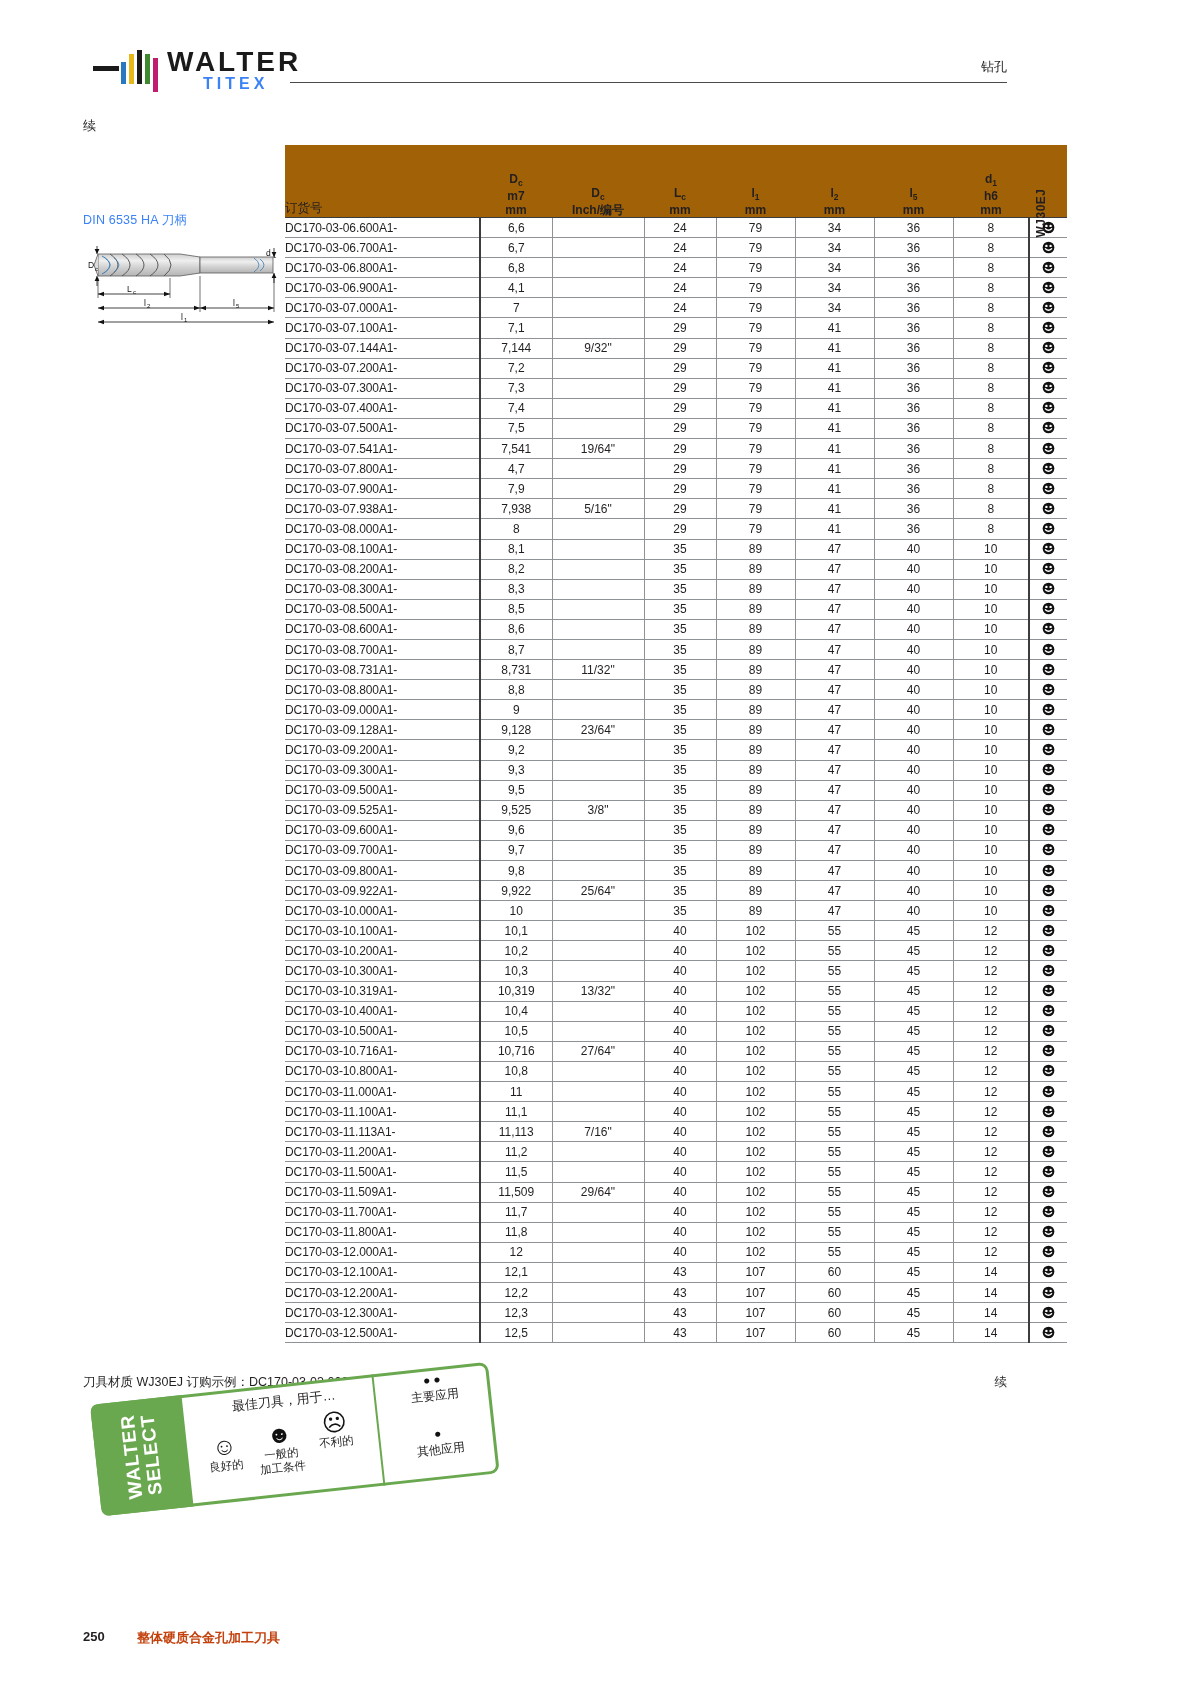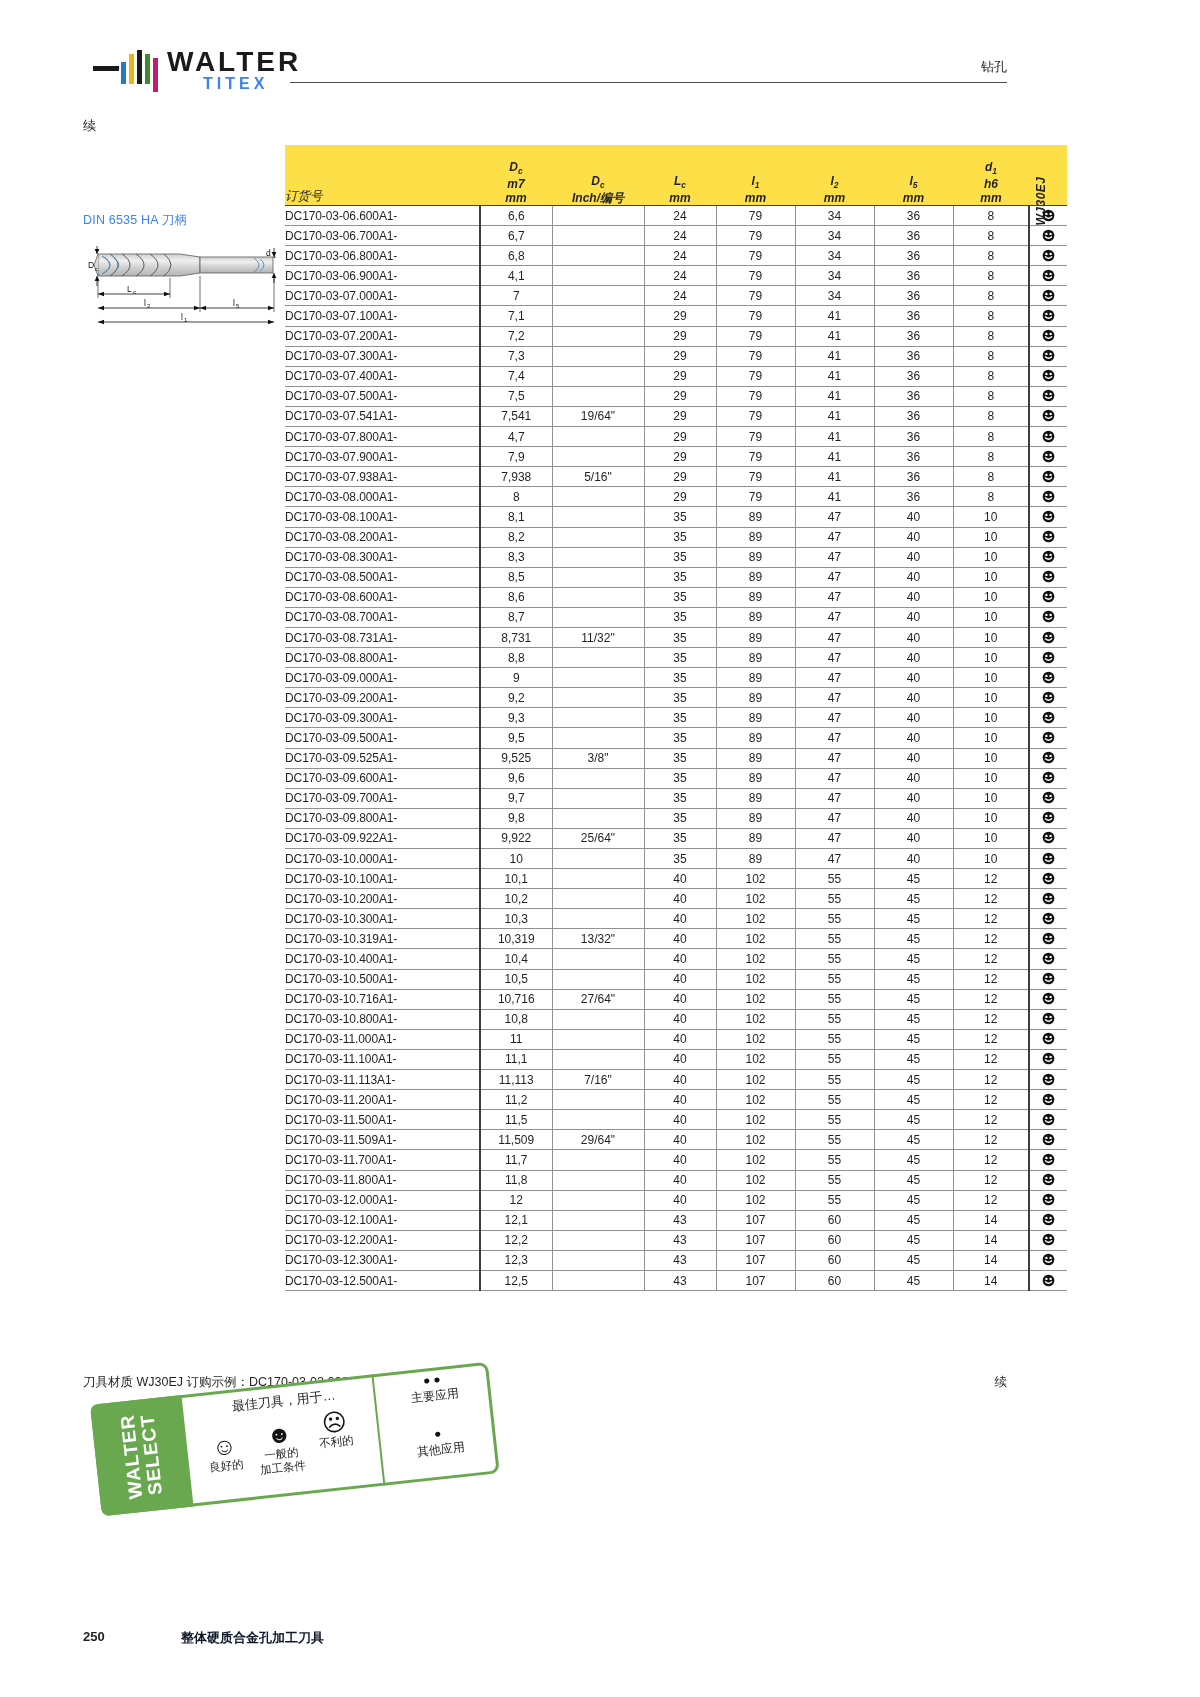--- a/index.html
+++ b/index.html
@@ -35,24 +35,23 @@
   .din-label{position:absolute;left:83px;top:212px;font-size:12.5px;color:#3b82f6;
     letter-spacing:.2px;}
   .drill-fig{position:absolute;left:88px;top:240px;width:195px;height:90px;}
 
   
   .tbl-wrap{position:absolute;left:285px;top:145px;width:722px;}
   table.spec{border-collapse:collapse;width:722px;table-layout:fixed;font-size:11.5px;}
   table.spec th, table.spec td{padding:0;margin:0;}
   thead tr{background:#eef1e3;}
   thead th{
-    height:60px;vertical-align:bottom;background:#fde047;
+    height:72px;vertical-align:bottom;background:#a16207;
     font-weight:700;font-size:12px;color:#231f20;padding-bottom:4px;
     border:none;
-    font-style:italic;
   }
   th.c-order{text-align:left;padding-left:9px;font-weight:400;font-size:12.5px;}
   th.c-num{text-align:center;}
   th .hl{display:block;line-height:1.18;}
   th .sub{font-size:8.5px;vertical-align:sub;}
   th.c-mat{position:relative;width:38px;}
   th.c-mat .vtxt{
     position:absolute;left:50%;bottom:4px;transform:translateX(-50%) rotate(-90deg);
     transform-origin:center bottom;white-space:nowrap;font-size:12px;font-weight:700;
     letter-spacing:.5px;
@@ -107,21 +106,21 @@
   .f3{left:112px;top:0px;}
   .sel-right{position:absolute;left:292px;top:4px;width:104px;height:104px;}
   .rr{position:absolute;width:104px;text-align:center;}
   .rr .dots{display:block;font-size:12px;letter-spacing:3px;line-height:13px;color:#111;}
   .rr .cap{display:block;font-size:12px;color:#231f20;margin-top:1px;}
   .r1{top:2px;}
   .r2{top:56px;}
 
   
   .pg-num{position:absolute;left:83px;top:1629px;font-size:13px;font-weight:700;color:#231f20;}
-  .pg-sec{position:absolute;left:137px;top:1629px;font-size:13px;font-weight:700;color:#0f172a;margin-left:44px;}
+  .pg-sec{position:absolute;left:137px;top:1629px;font-size:13px;font-weight:700;color:#c2410c;}
 </style>
 </head>
 <body>
 
 <div class="page">
 
   <div class="header">
     <div class="logo">
       <div class="logo-dash"></div>
       <div class="logo-bars">
@@ -358,20 +357,36 @@
             <td class="num">36</td>
             <td class="num">8</td>
             <td class="mat"><svg class="face" viewBox="0 0 16 16" aria-hidden="true">
                 <circle cx="8" cy="8" r="7.2" fill="#111"></circle>
                 <circle cx="5.4" cy="6" r="1.5" fill="#fff"></circle>
                 <circle cx="10.6" cy="6" r="1.5" fill="#fff"></circle>
                 <path d="M4.2 9.6 Q8 13.4 11.8 9.6" stroke="#fff" stroke-width="1.7" fill="none" stroke-linecap="round"></path>
               </svg></td>
           </tr>
           <tr>
+            <td class="order">DC170-03-07.144A1-</td>
+            <td class="dcmm">7,144</td>
+            <td class="num">9/32"</td>
+            <td class="num">29</td>
+            <td class="num">79</td>
+            <td class="num">41</td>
+            <td class="num">36</td>
+            <td class="num">8</td>
+            <td class="mat"><svg class="face" viewBox="0 0 16 16" aria-hidden="true">
+                <circle cx="8" cy="8" r="7.2" fill="#111"></circle>
+                <circle cx="5.4" cy="6" r="1.5" fill="#fff"></circle>
+                <circle cx="10.6" cy="6" r="1.5" fill="#fff"></circle>
+                <path d="M4.2 9.6 Q8 13.4 11.8 9.6" stroke="#fff" stroke-width="1.7" fill="none" stroke-linecap="round"></path>
+              </svg></td>
+          </tr>
+          <tr>
             <td class="order">DC170-03-07.200A1-</td>
             <td class="dcmm">7,2</td>
             <td class="num"></td>
             <td class="num">29</td>
             <td class="num">79</td>
             <td class="num">41</td>
             <td class="num">36</td>
             <td class="num">8</td>
             <td class="mat"><svg class="face" viewBox="0 0 16 16" aria-hidden="true">
                 <circle cx="8" cy="8" r="7.2" fill="#111"></circle>
@@ -633,20 +648,36 @@
                 <circle cx="8" cy="8" r="7.2" fill="#111"></circle>
                 <circle cx="5.4" cy="6" r="1.5" fill="#fff"></circle>
                 <circle cx="10.6" cy="6" r="1.5" fill="#fff"></circle>
                 <path d="M4.2 9.6 Q8 13.4 11.8 9.6" stroke="#fff" stroke-width="1.7" fill="none" stroke-linecap="round"></path>
               </svg></td>
           </tr>
           <tr>
             <td class="order">DC170-03-09.000A1-</td>
             <td class="dcmm">9</td>
             <td class="num"></td>
+            <td class="num">35</td>
+            <td class="num">89</td>
+            <td class="num">47</td>
+            <td class="num">40</td>
+            <td class="num">10</td>
+            <td class="mat"><svg class="face" viewBox="0 0 16 16" aria-hidden="true">
+                <circle cx="8" cy="8" r="7.2" fill="#111"></circle>
+                <circle cx="5.4" cy="6" r="1.5" fill="#fff"></circle>
+                <circle cx="10.6" cy="6" r="1.5" fill="#fff"></circle>
+                <path d="M4.2 9.6 Q8 13.4 11.8 9.6" stroke="#fff" stroke-width="1.7" fill="none" stroke-linecap="round"></path>
+              </svg></td>
+          </tr>
+          <tr>
+            <td class="order">DC170-03-09.128A1-</td>
+            <td class="dcmm">9,128</td>
+            <td class="num">23/64"</td>
             <td class="num">35</td>
             <td class="num">89</td>
             <td class="num">47</td>
             <td class="num">40</td>
             <td class="num">10</td>
             <td class="mat"><svg class="face" viewBox="0 0 16 16" aria-hidden="true">
                 <circle cx="8" cy="8" r="7.2" fill="#111"></circle>
                 <circle cx="5.4" cy="6" r="1.5" fill="#fff"></circle>
                 <circle cx="10.6" cy="6" r="1.5" fill="#fff"></circle>
                 <path d="M4.2 9.6 Q8 13.4 11.8 9.6" stroke="#fff" stroke-width="1.7" fill="none" stroke-linecap="round"></path>

